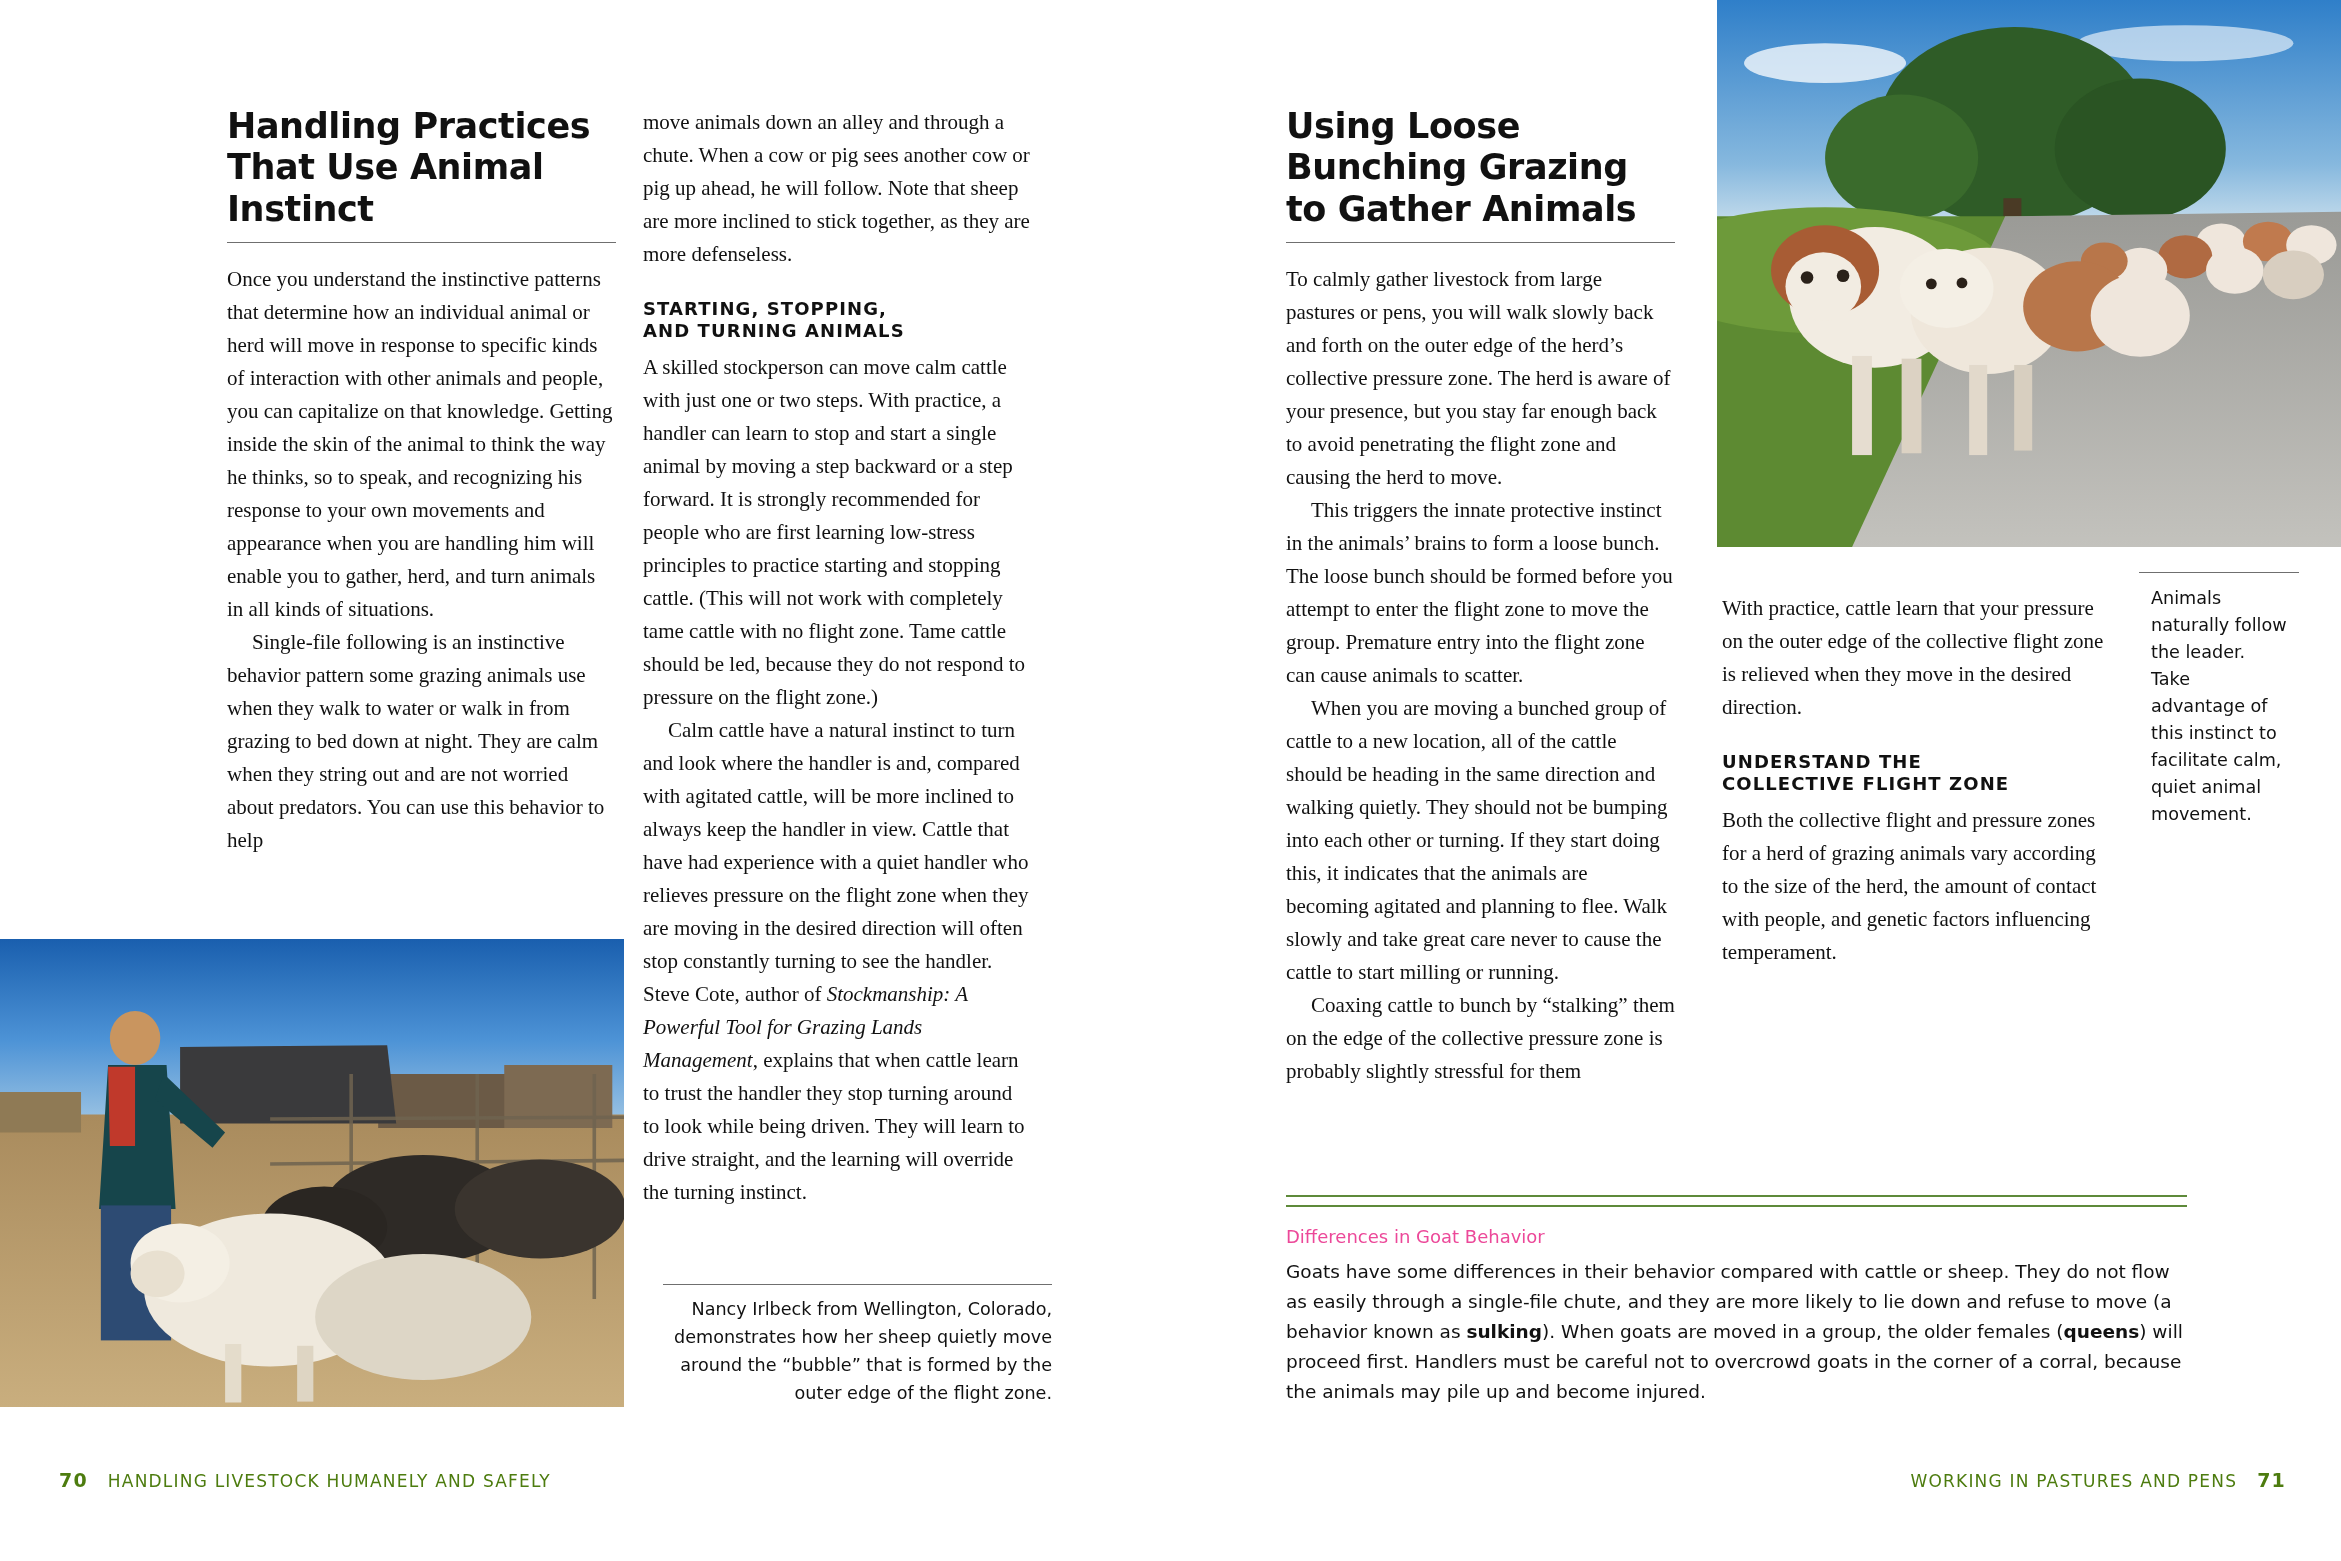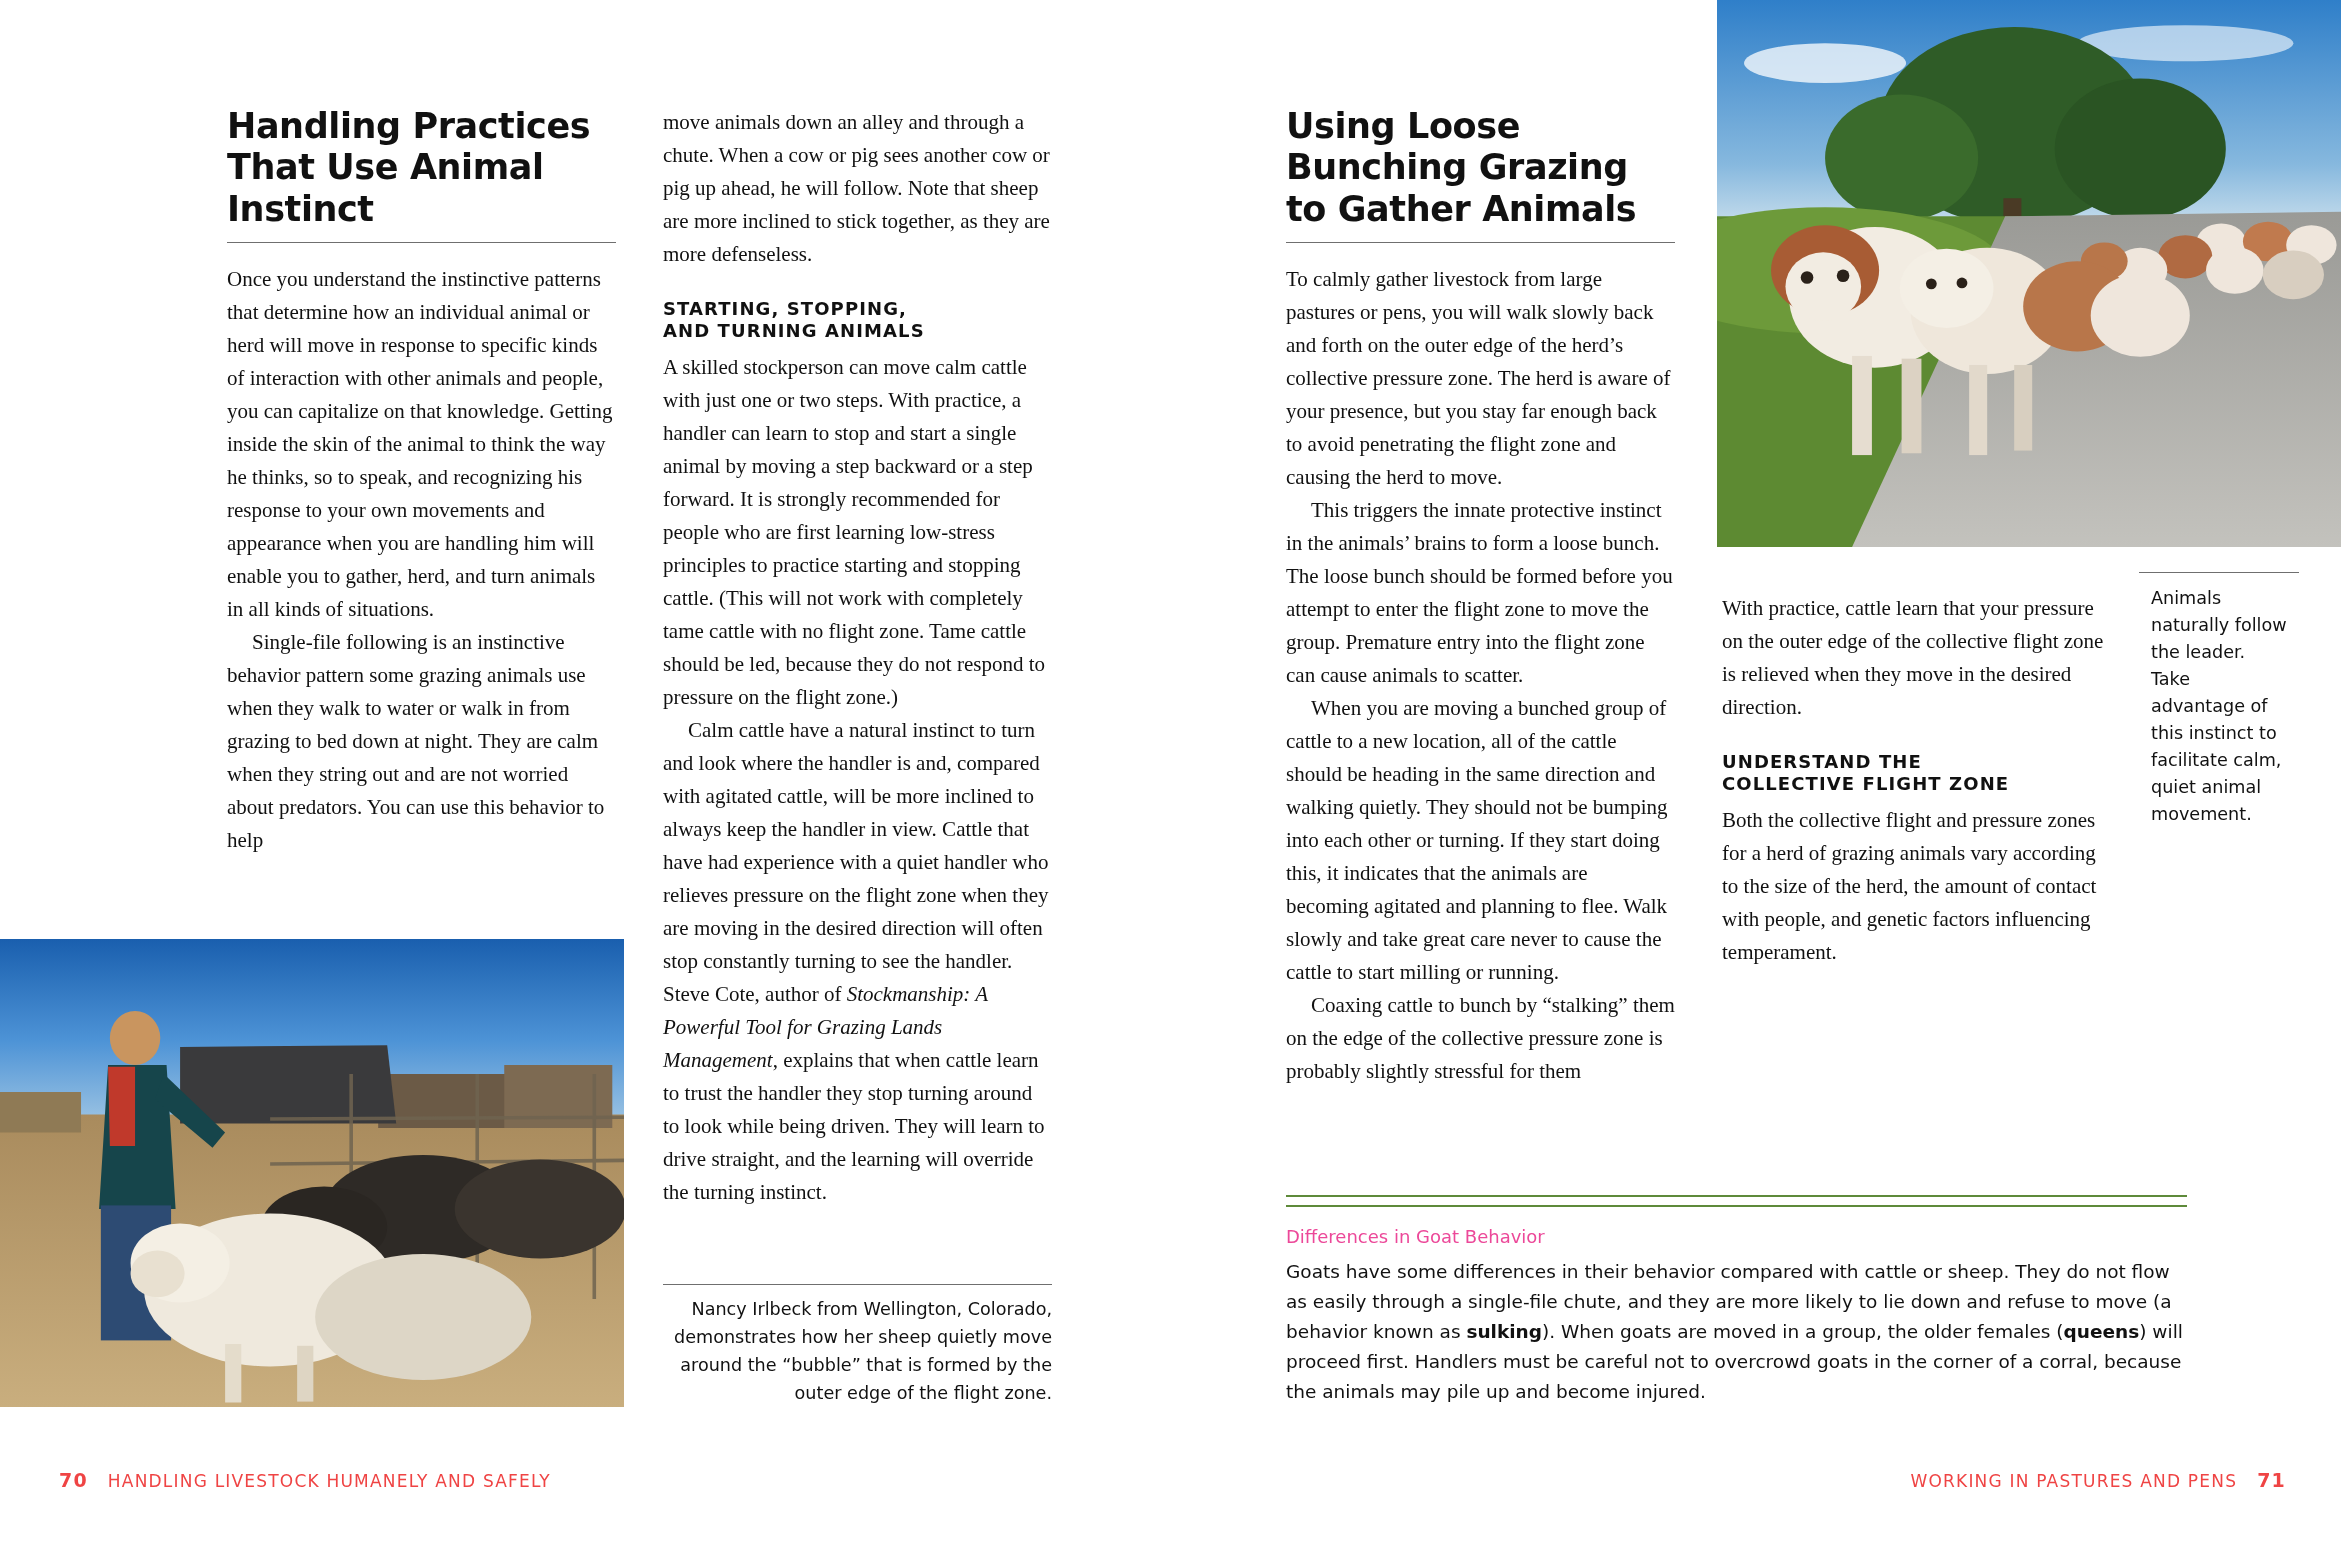--- a/index.html
+++ b/index.html
@@ -28,21 +28,21 @@
   .page-left { width: 1266px; background: #ffffff; }
   .page-right { width: 1076px; background: #ffffff; }
 
   
   .left-cols {
     position: absolute;
     top: 106px;
     left: 227px;
     width: 901px;
     display: flex;
-    gap: 47px;
+    gap: 27px;
   }
   .col { width: 389px; }
 
   h1.section-title {
     font-family: "DejaVu Sans", sans-serif;
     font-weight: bold;
     font-size: 35px;
     line-height: 1.18;
     letter-spacing: -0.4px;
     margin: 0 0 12.6px 0;
@@ -112,21 +112,21 @@
     text-align: right;
   }
 
   
   .footer {
     position: absolute;
     bottom: 70px;
     font-family: "DejaVu Sans", sans-serif;
     font-size: 17px;
     letter-spacing: 1.2px;
-    color: #ef4444;
+    color: #4d7c0f;
   }
   .footer-left { left: 59px; display: flex; gap: 20px; align-items: baseline; }
   .folio { font-weight: bold; font-size: 19px; }
   .footer-right { right: 56px; display: flex; gap: 20px; align-items: baseline; }
 
   
   .right-cols {
     position: absolute;
     top: 106px;
     left: 1286px;

